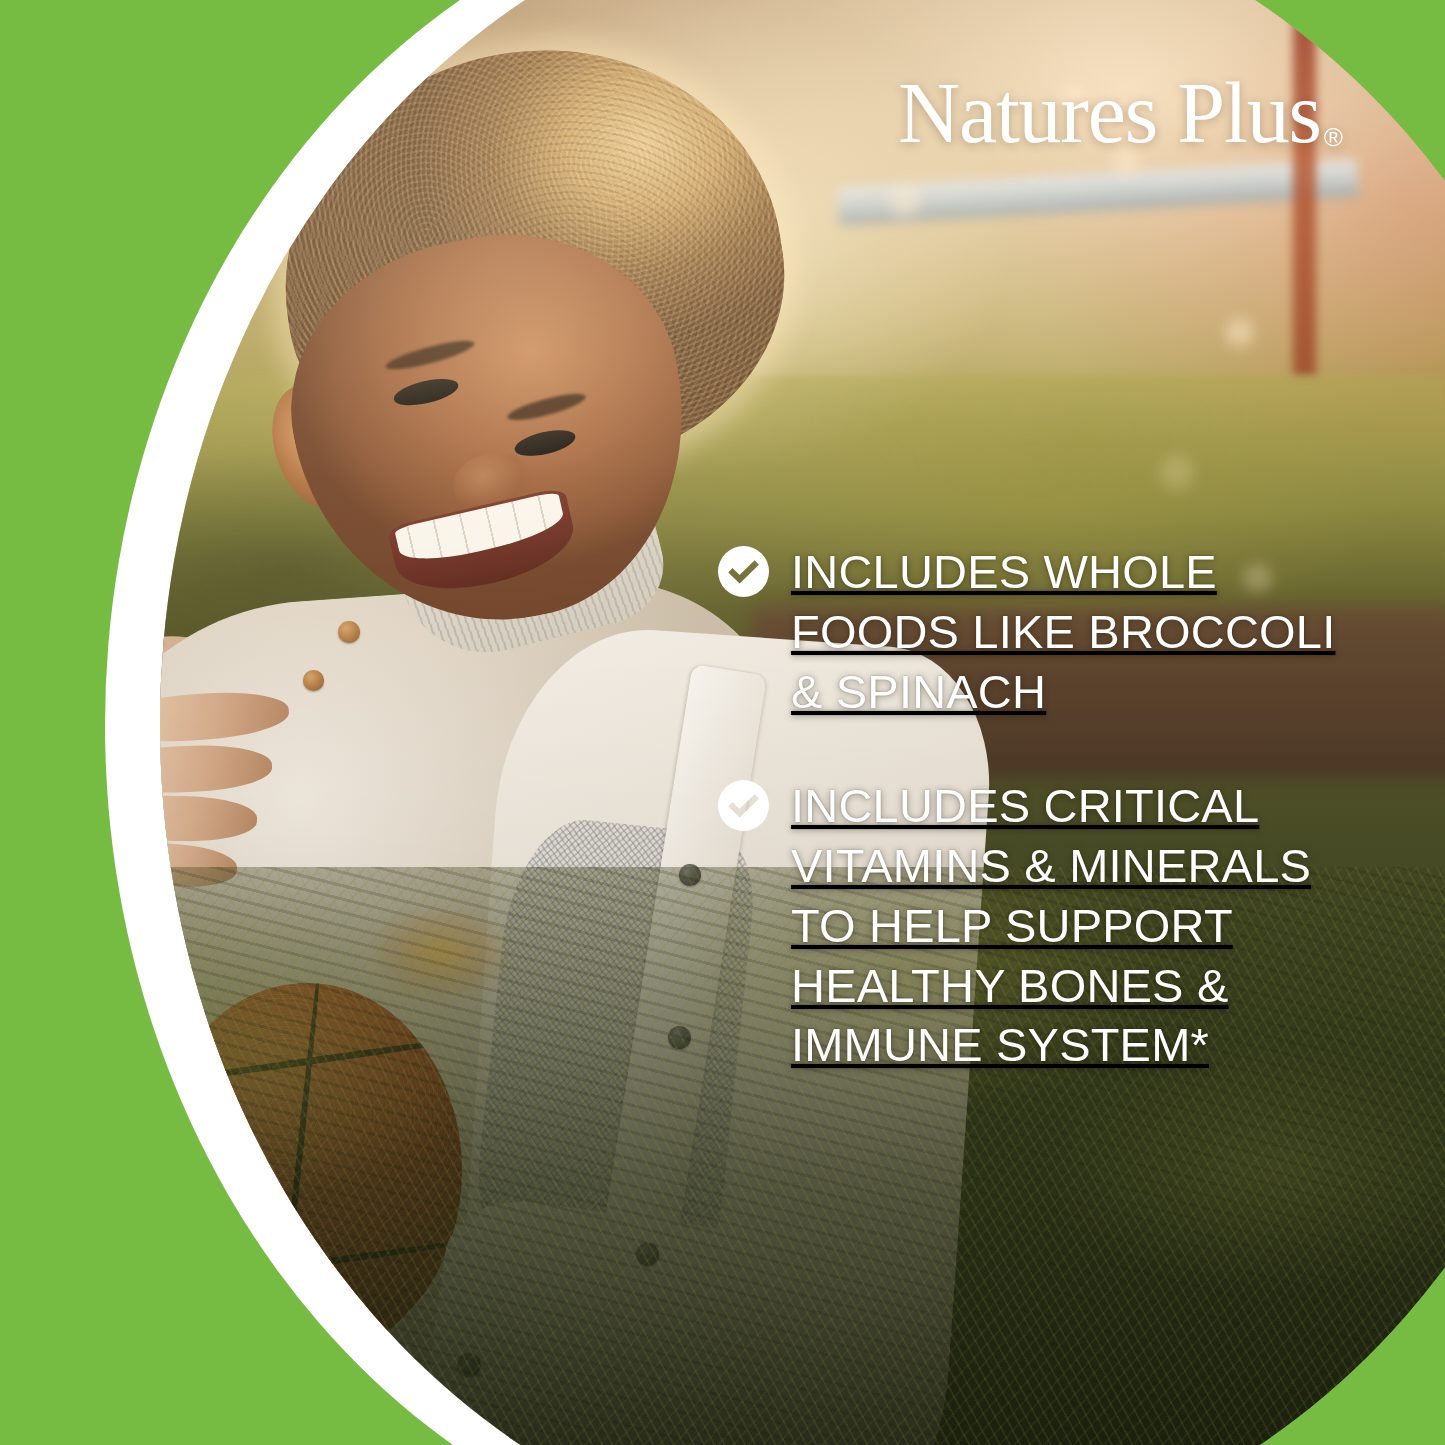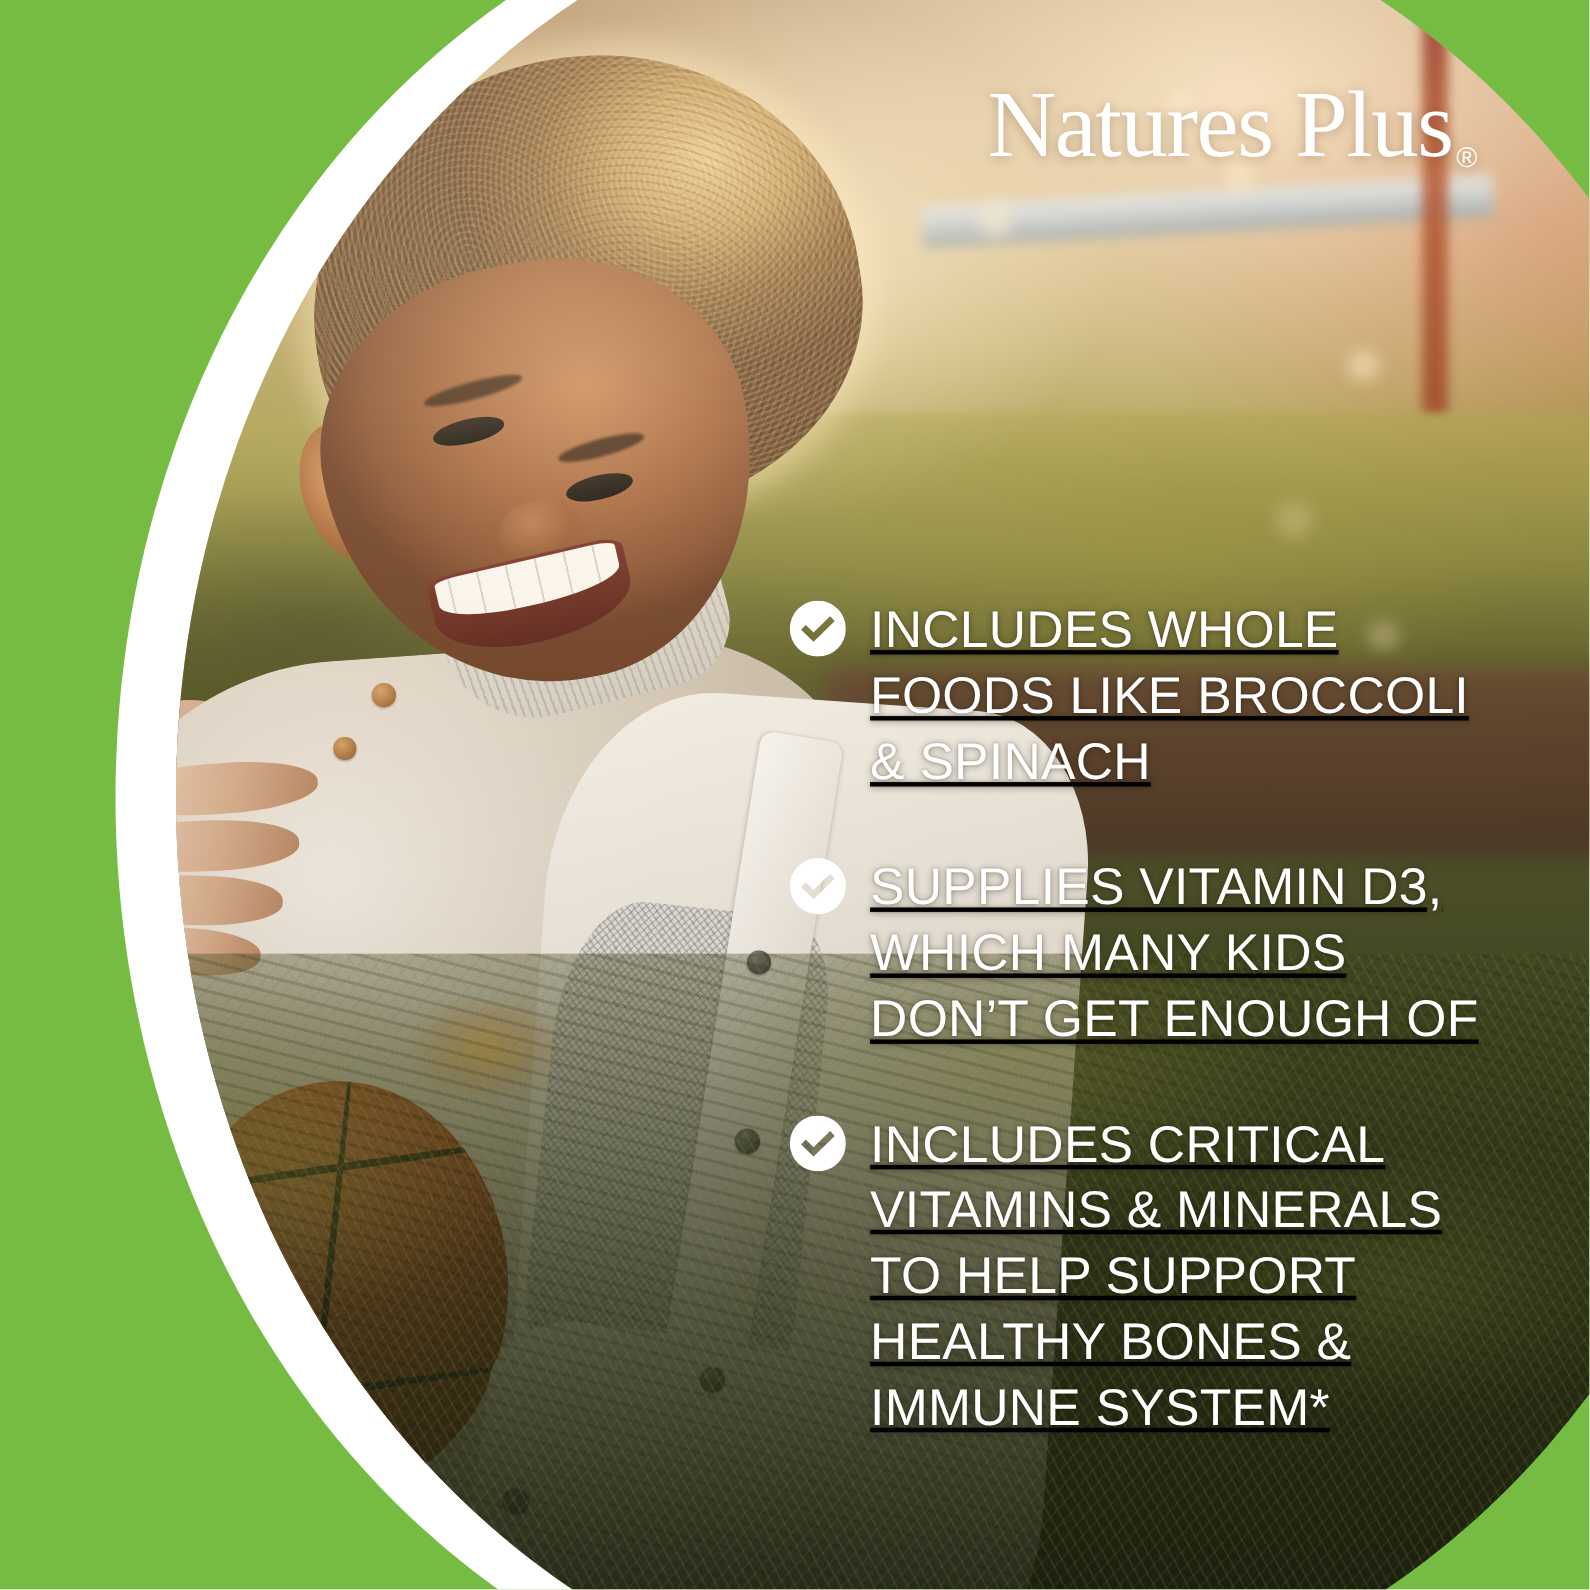--- a/index.html
+++ b/index.html
@@ -303,21 +303,21 @@
   .ph-grade{
     position:absolute;inset:0;
     background:
       radial-gradient(ellipse 64% 44% at 34% 18%, rgba(255,240,208,.20) 0%, rgba(255,240,208,0) 70%),
       linear-gradient(180deg, rgba(255,236,200,.10) 0%, rgba(0,0,0,0) 34%, rgba(0,0,0,.10) 100%);
   }
 
   
   .logo{
     position:absolute;left:898px;top:70px;
-    display:flex;align-items:flex-end;
+    display:flex;align-items:center;
     color:#ffffff;
     font-family:"Liberation Serif", serif;
     font-size:86px;
     line-height:1;
     letter-spacing:-1.2px;
     text-shadow:0 2px 10px rgba(60,35,15,.28);
     white-space:nowrap;
   }
   .logo-reg{
     font-size:26px;
@@ -459,36 +459,20 @@
             </mask>
           </defs>
           <circle cx="25.5" cy="25.5" r="25.5" fill="#ffffff" mask="url(#ck0)"></circle>
         </svg>
       </span>
       <div class="bullet-text">INCLUDES WHOLE
 FOODS LIKE BROCCOLI
 &amp; SPINACH</div>
     </div>
 
-    <div class="bullet">
-      <span class="check-icon">
-        <svg viewBox="0 0 51 51" aria-hidden="true">
-          <defs>
-            <mask id="ck1">
-              <rect x="0" y="0" width="51" height="51" fill="#fff"></rect>
-              <path d="M14.6 26.4 L21.6 33.2 L36.6 18.6" fill="none" stroke="#000" stroke-width="6.1" stroke-linecap="square" stroke-linejoin="miter"></path>
-            </mask>
-          </defs>
-          <circle cx="25.5" cy="25.5" r="25.5" fill="#ffffff" mask="url(#ck1)"></circle>
-        </svg>
-      </span>
-      <div class="bullet-text">SUPPLIES VITAMIN D3,
-WHICH MANY KIDS
-DON’T GET ENOUGH OF</div>
-    </div>
 
     <div class="bullet">
       <span class="check-icon">
         <svg viewBox="0 0 51 51" aria-hidden="true">
           <defs>
             <mask id="ck2">
               <rect x="0" y="0" width="51" height="51" fill="#fff"></rect>
               <path d="M14.6 26.4 L21.6 33.2 L36.6 18.6" fill="none" stroke="#000" stroke-width="6.1" stroke-linecap="square" stroke-linejoin="miter"></path>
             </mask>
           </defs>

